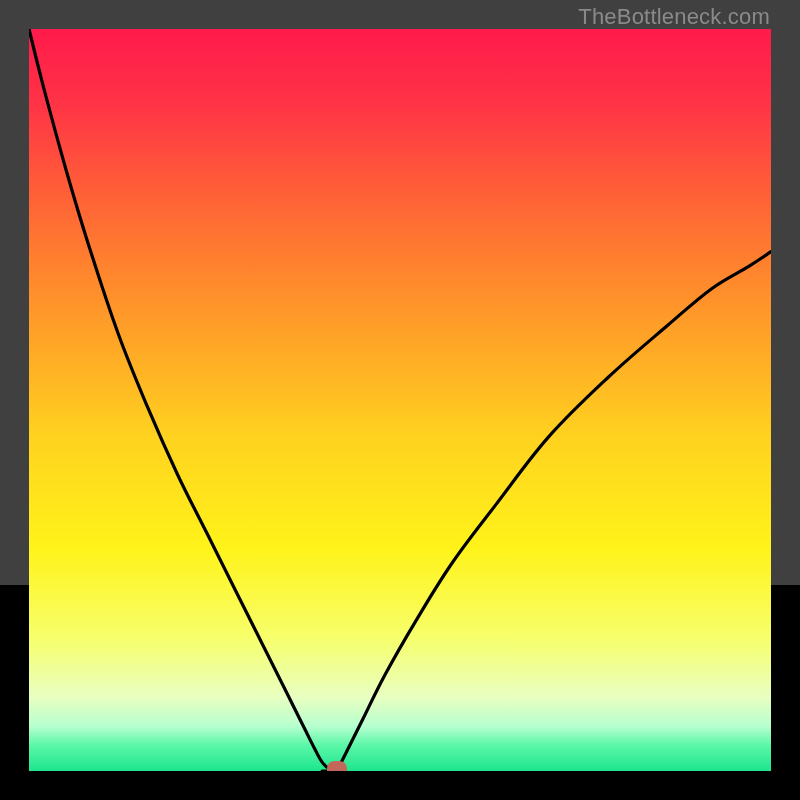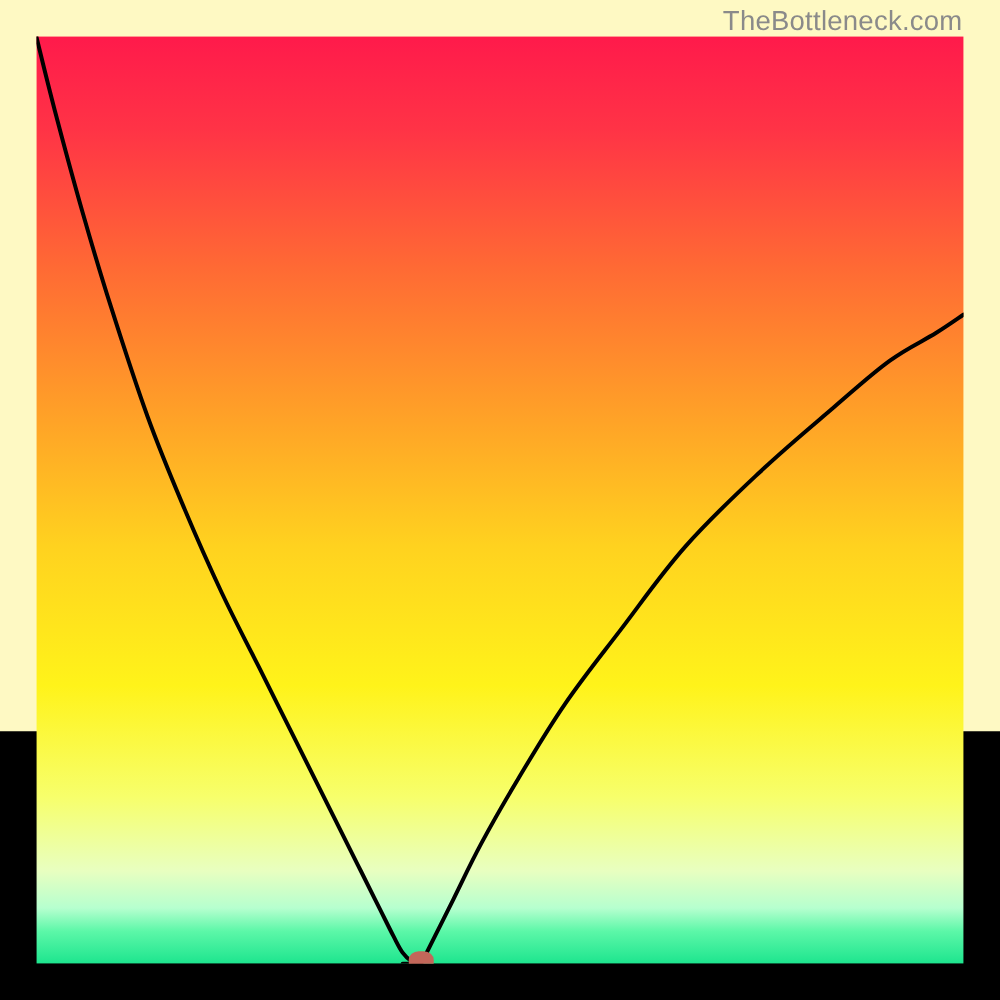--- a/index.html
+++ b/index.html
@@ -7,21 +7,21 @@
     padding: 0;
     width: 800px;
     height: 800px;
     background: #000;
     overflow: hidden;
   }
   .frame {
     position: relative;
     width: 800px;
     height: 585px;
-    background: #fef9c3;
+    background: #404040;
   }
   .plot-area {
     position: absolute;
     left: 29px;
     top: 29px;
     width: 742px;
     height: 742px;
     overflow: hidden;
   }
   .gradient-bg {

